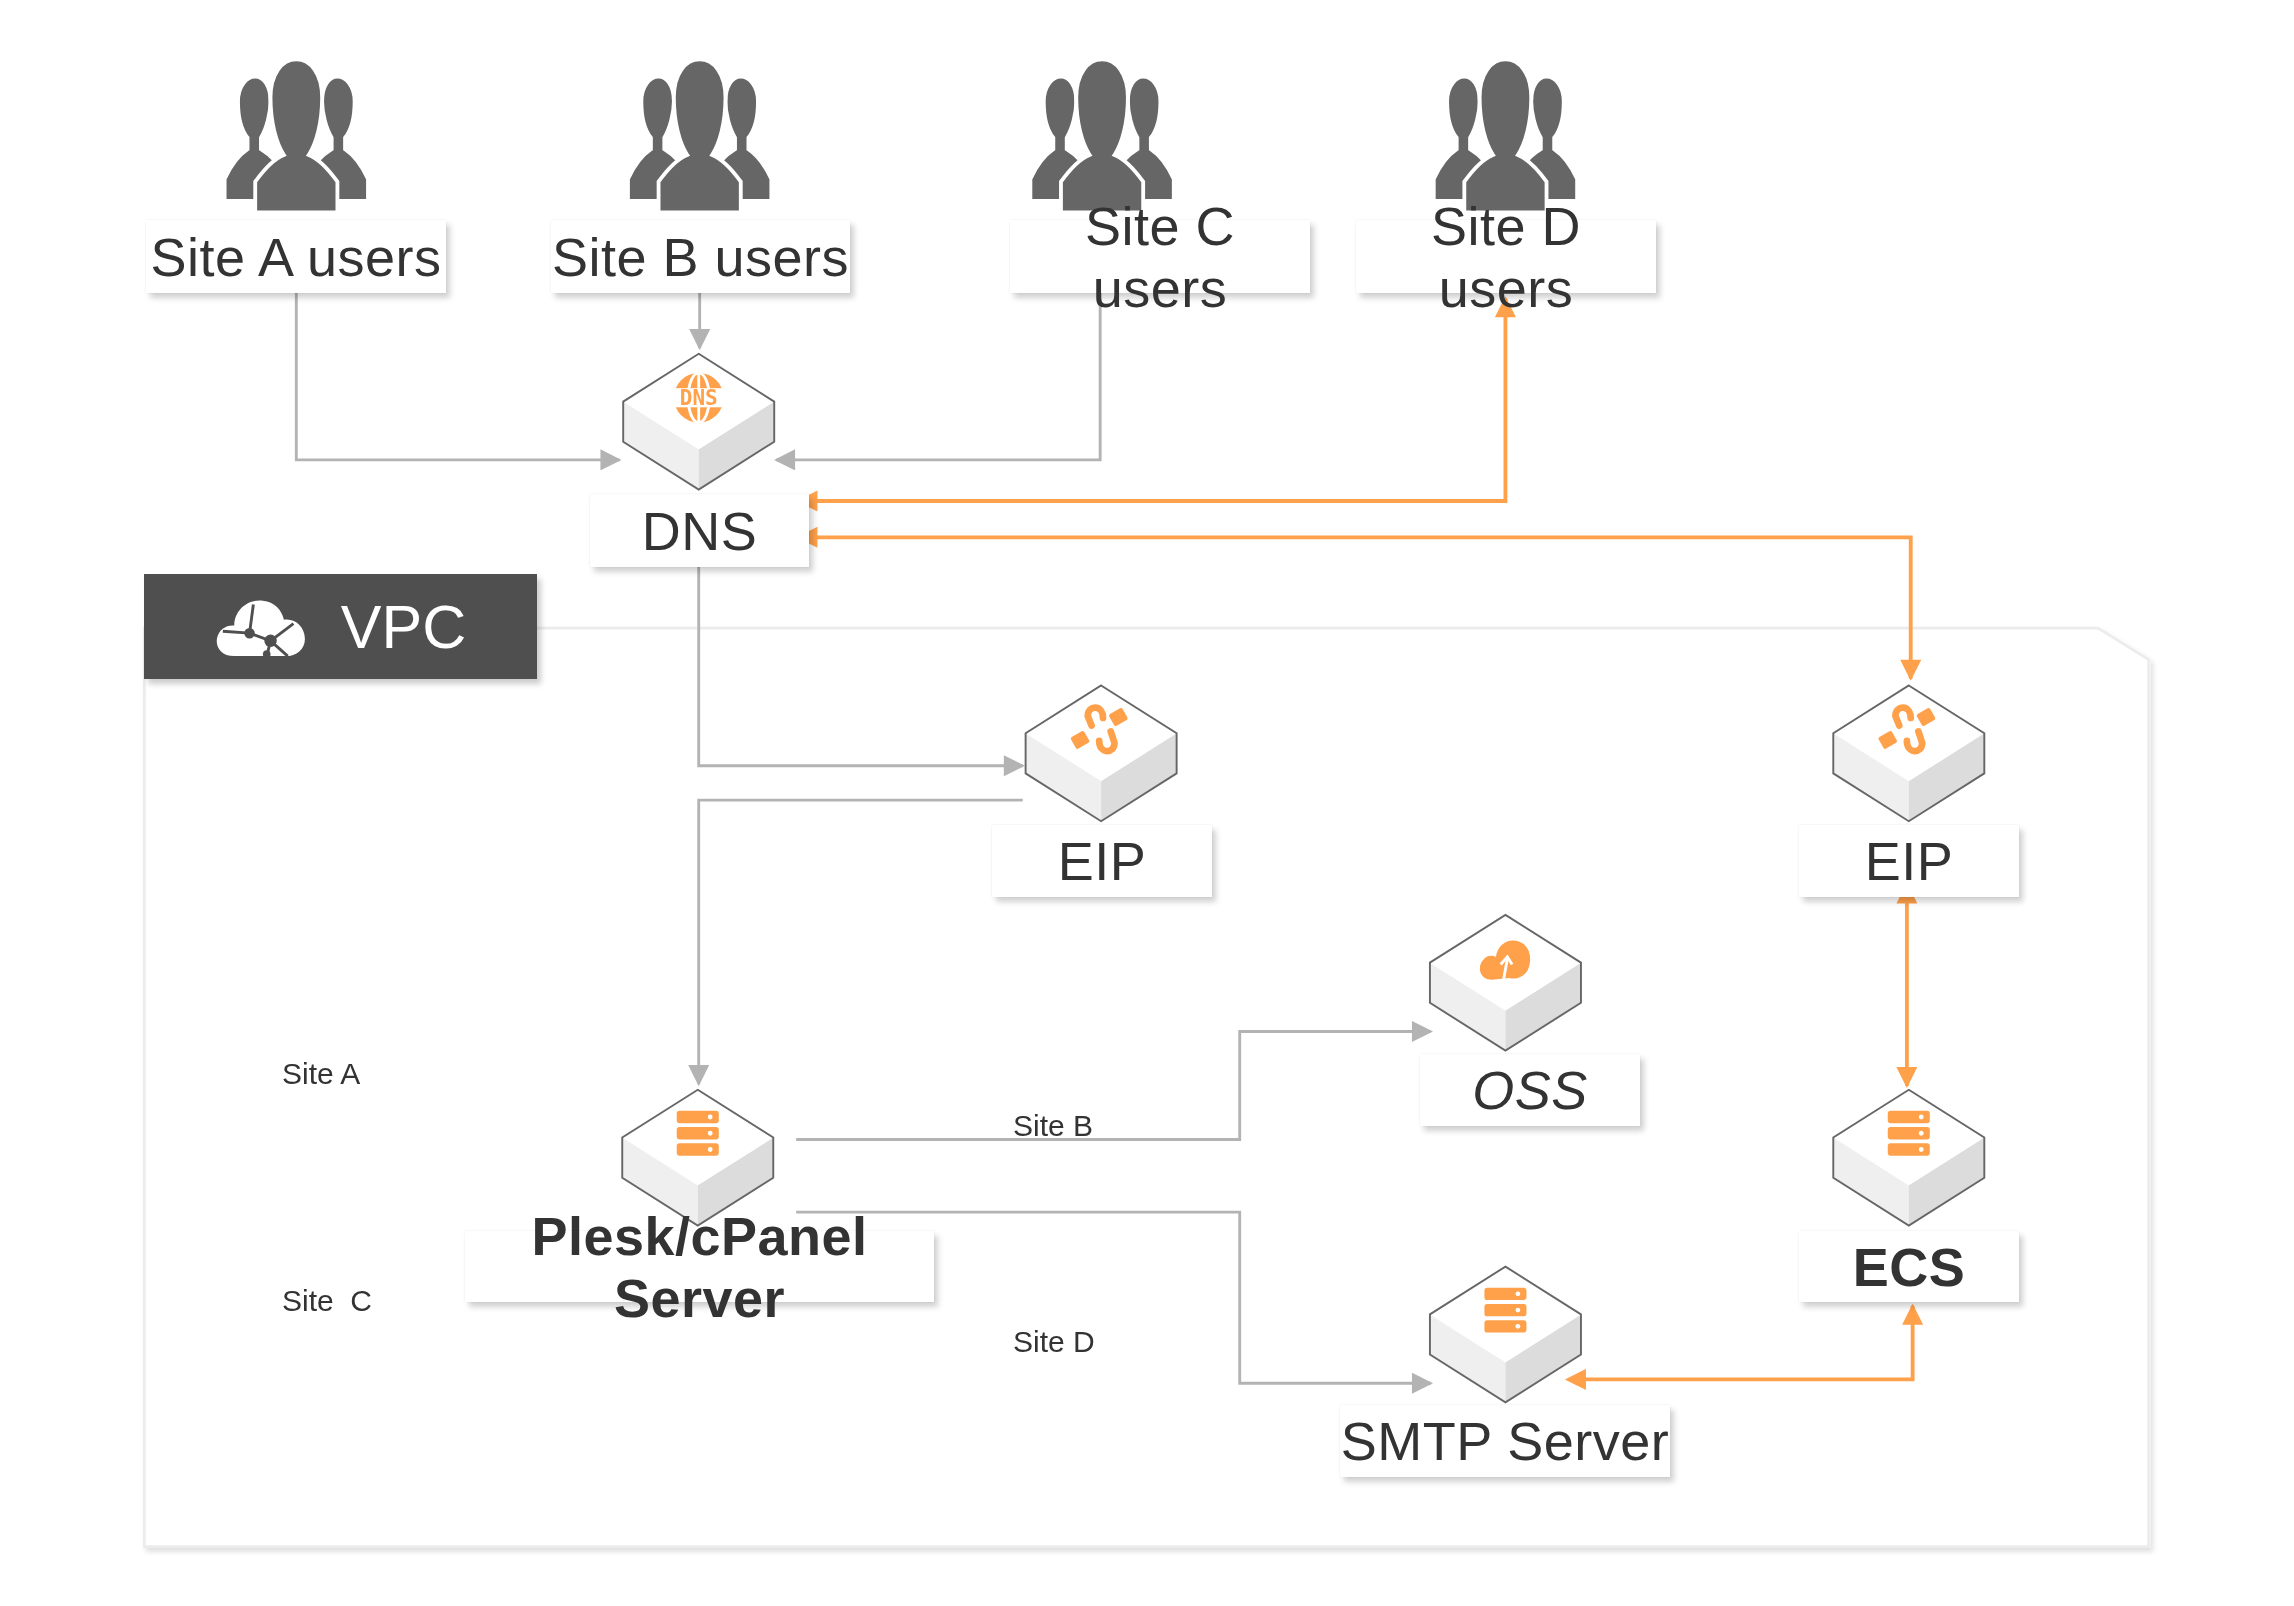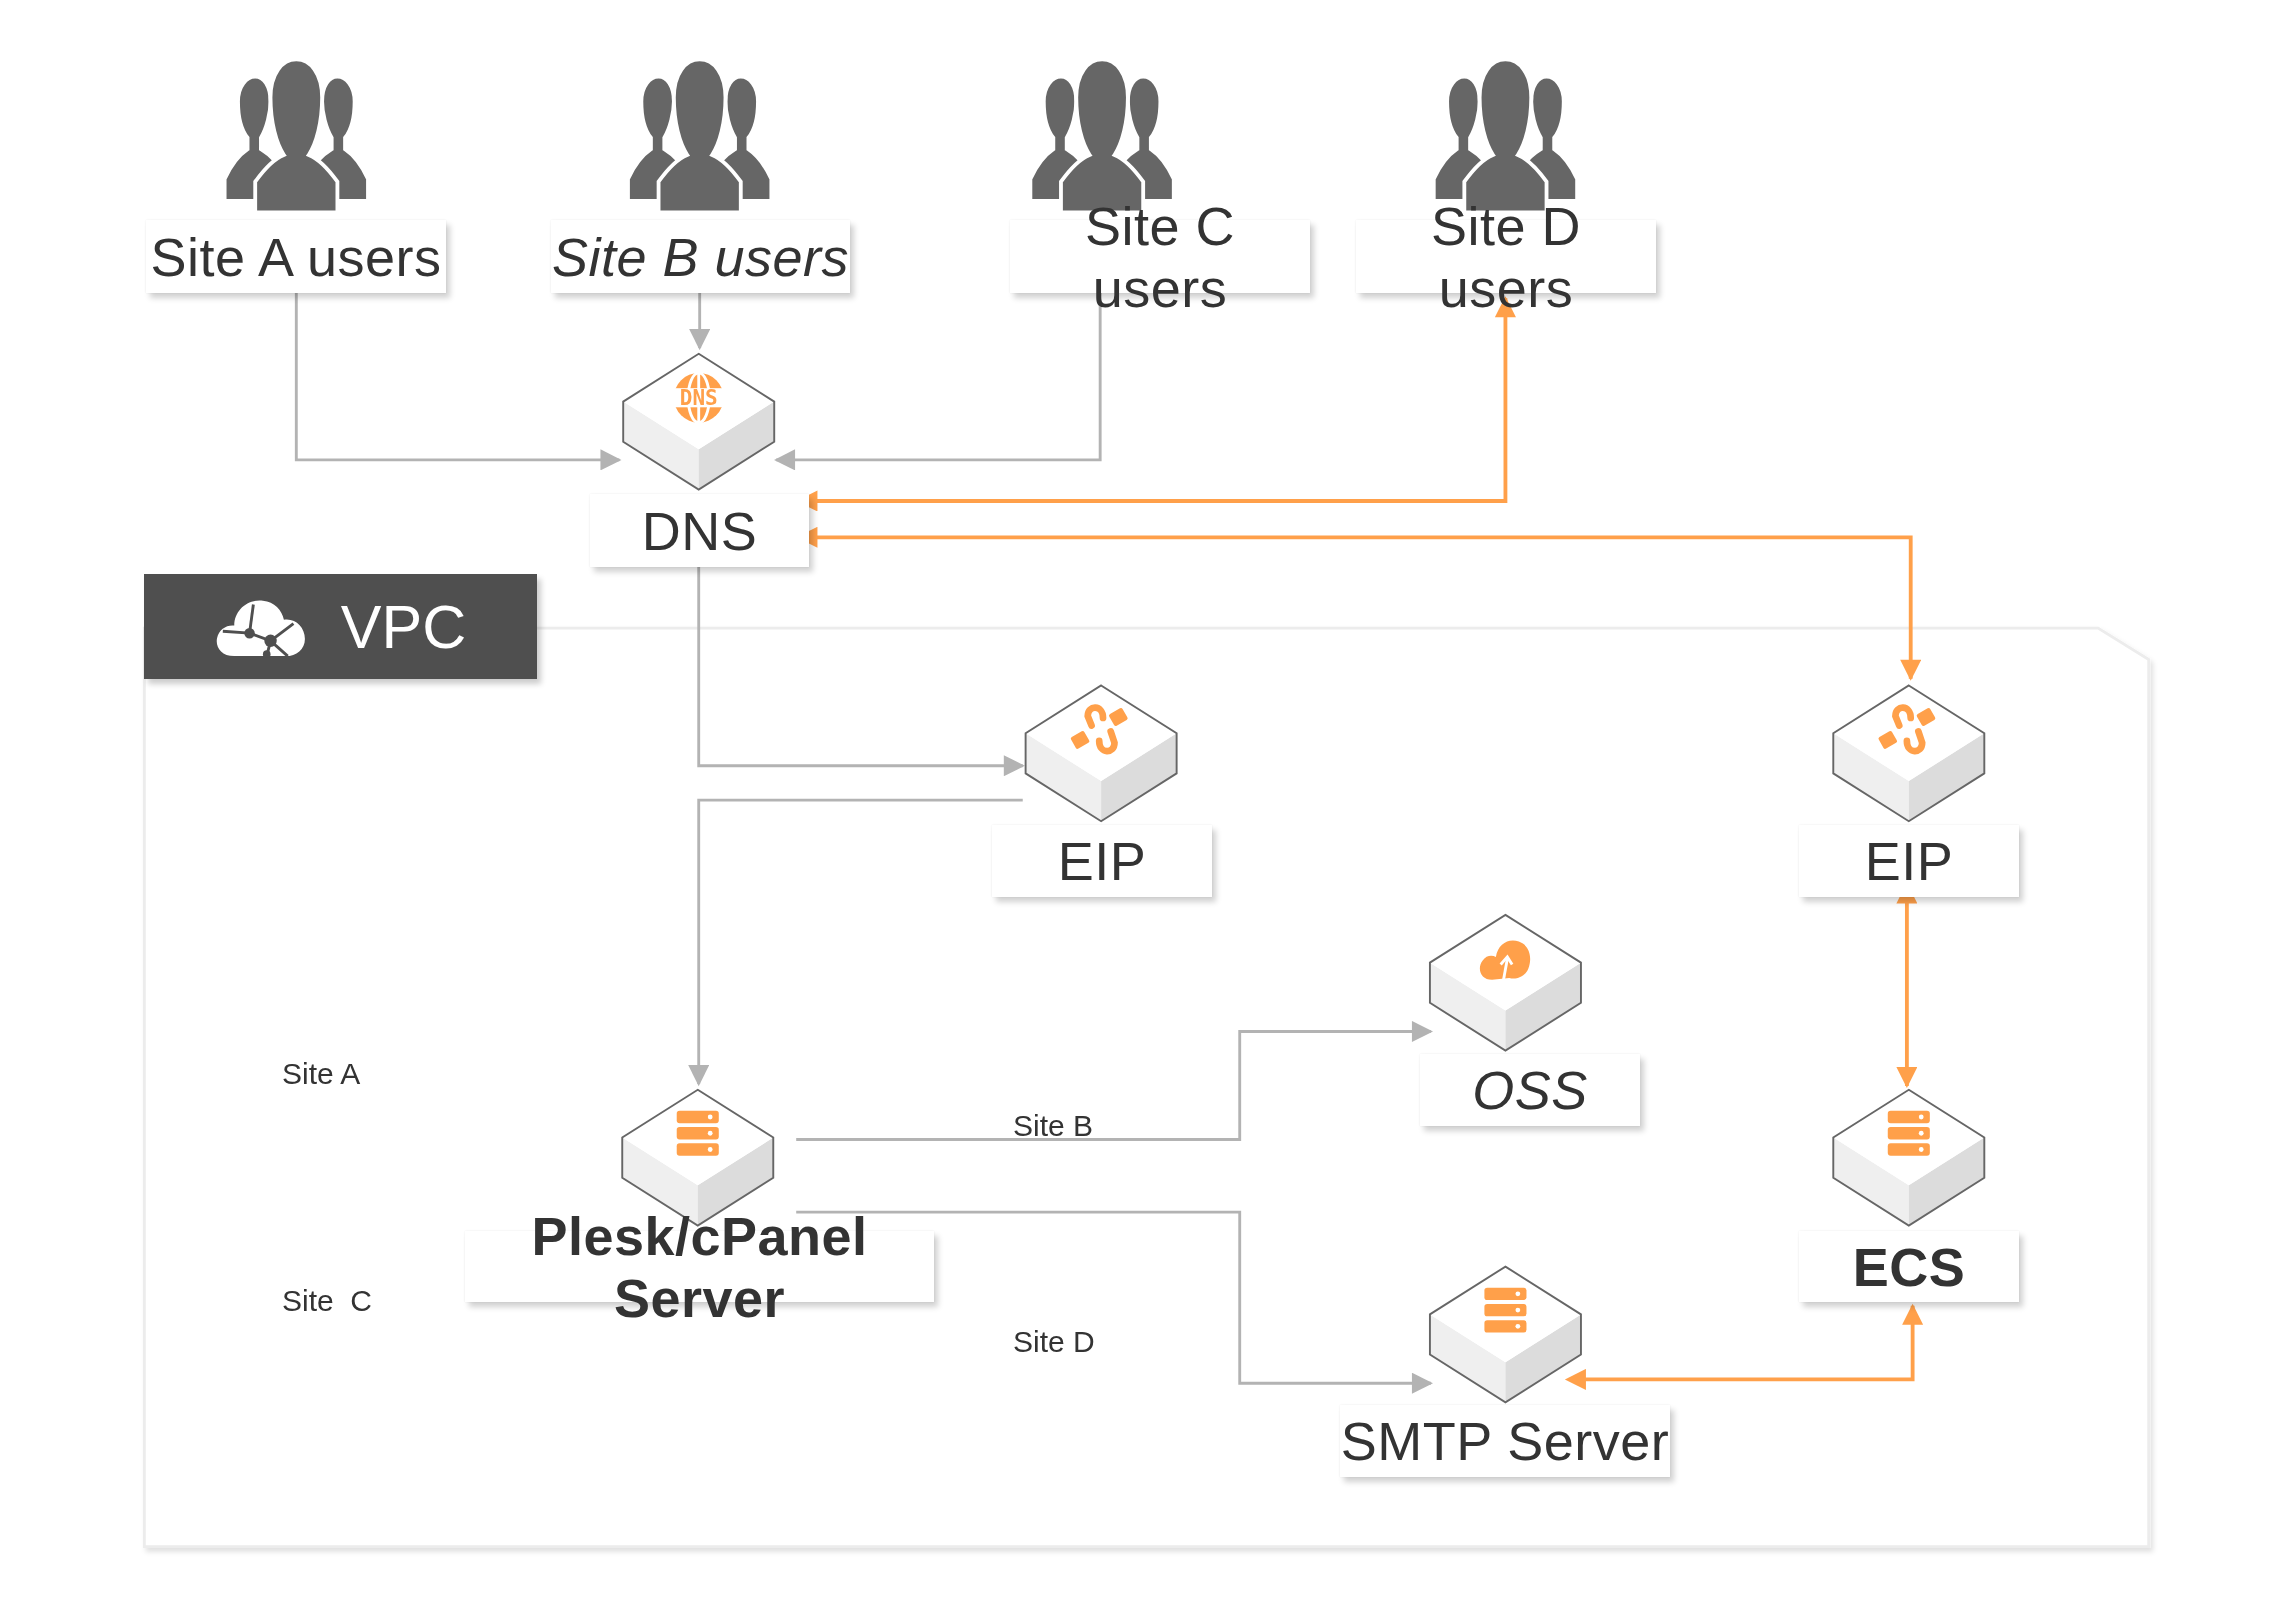--- a/index.html
+++ b/index.html
@@ -196,21 +196,21 @@
             <circle cx="13" cy="16.5" r="2.5"></circle>
           </g>
         </g>
       </g>
     </g>
 </svg>
 
 <div class="label-box" style="left:146px;top:220px;width:300px;height:73px;">
     <span>Site A users</span>
   </div>
-<div class="label-box" style="left:551px;top:220px;width:299px;height:73px;font-style:italic;">
+<div class="label-box" style="left:551px;top:220px;width:299px;height:73px;">
     <span>Site B users</span>
   </div>
 <div class="label-box" style="left:1010px;top:220px;width:300px;height:73px;">
     <span>Site C users</span>
   </div>
 <div class="label-box" style="left:1356px;top:220px;width:300px;height:73px;">
     <span>Site D users</span>
   </div>
 
 <div class="label-box" style="left:590px;top:494px;width:219px;height:73px;">

